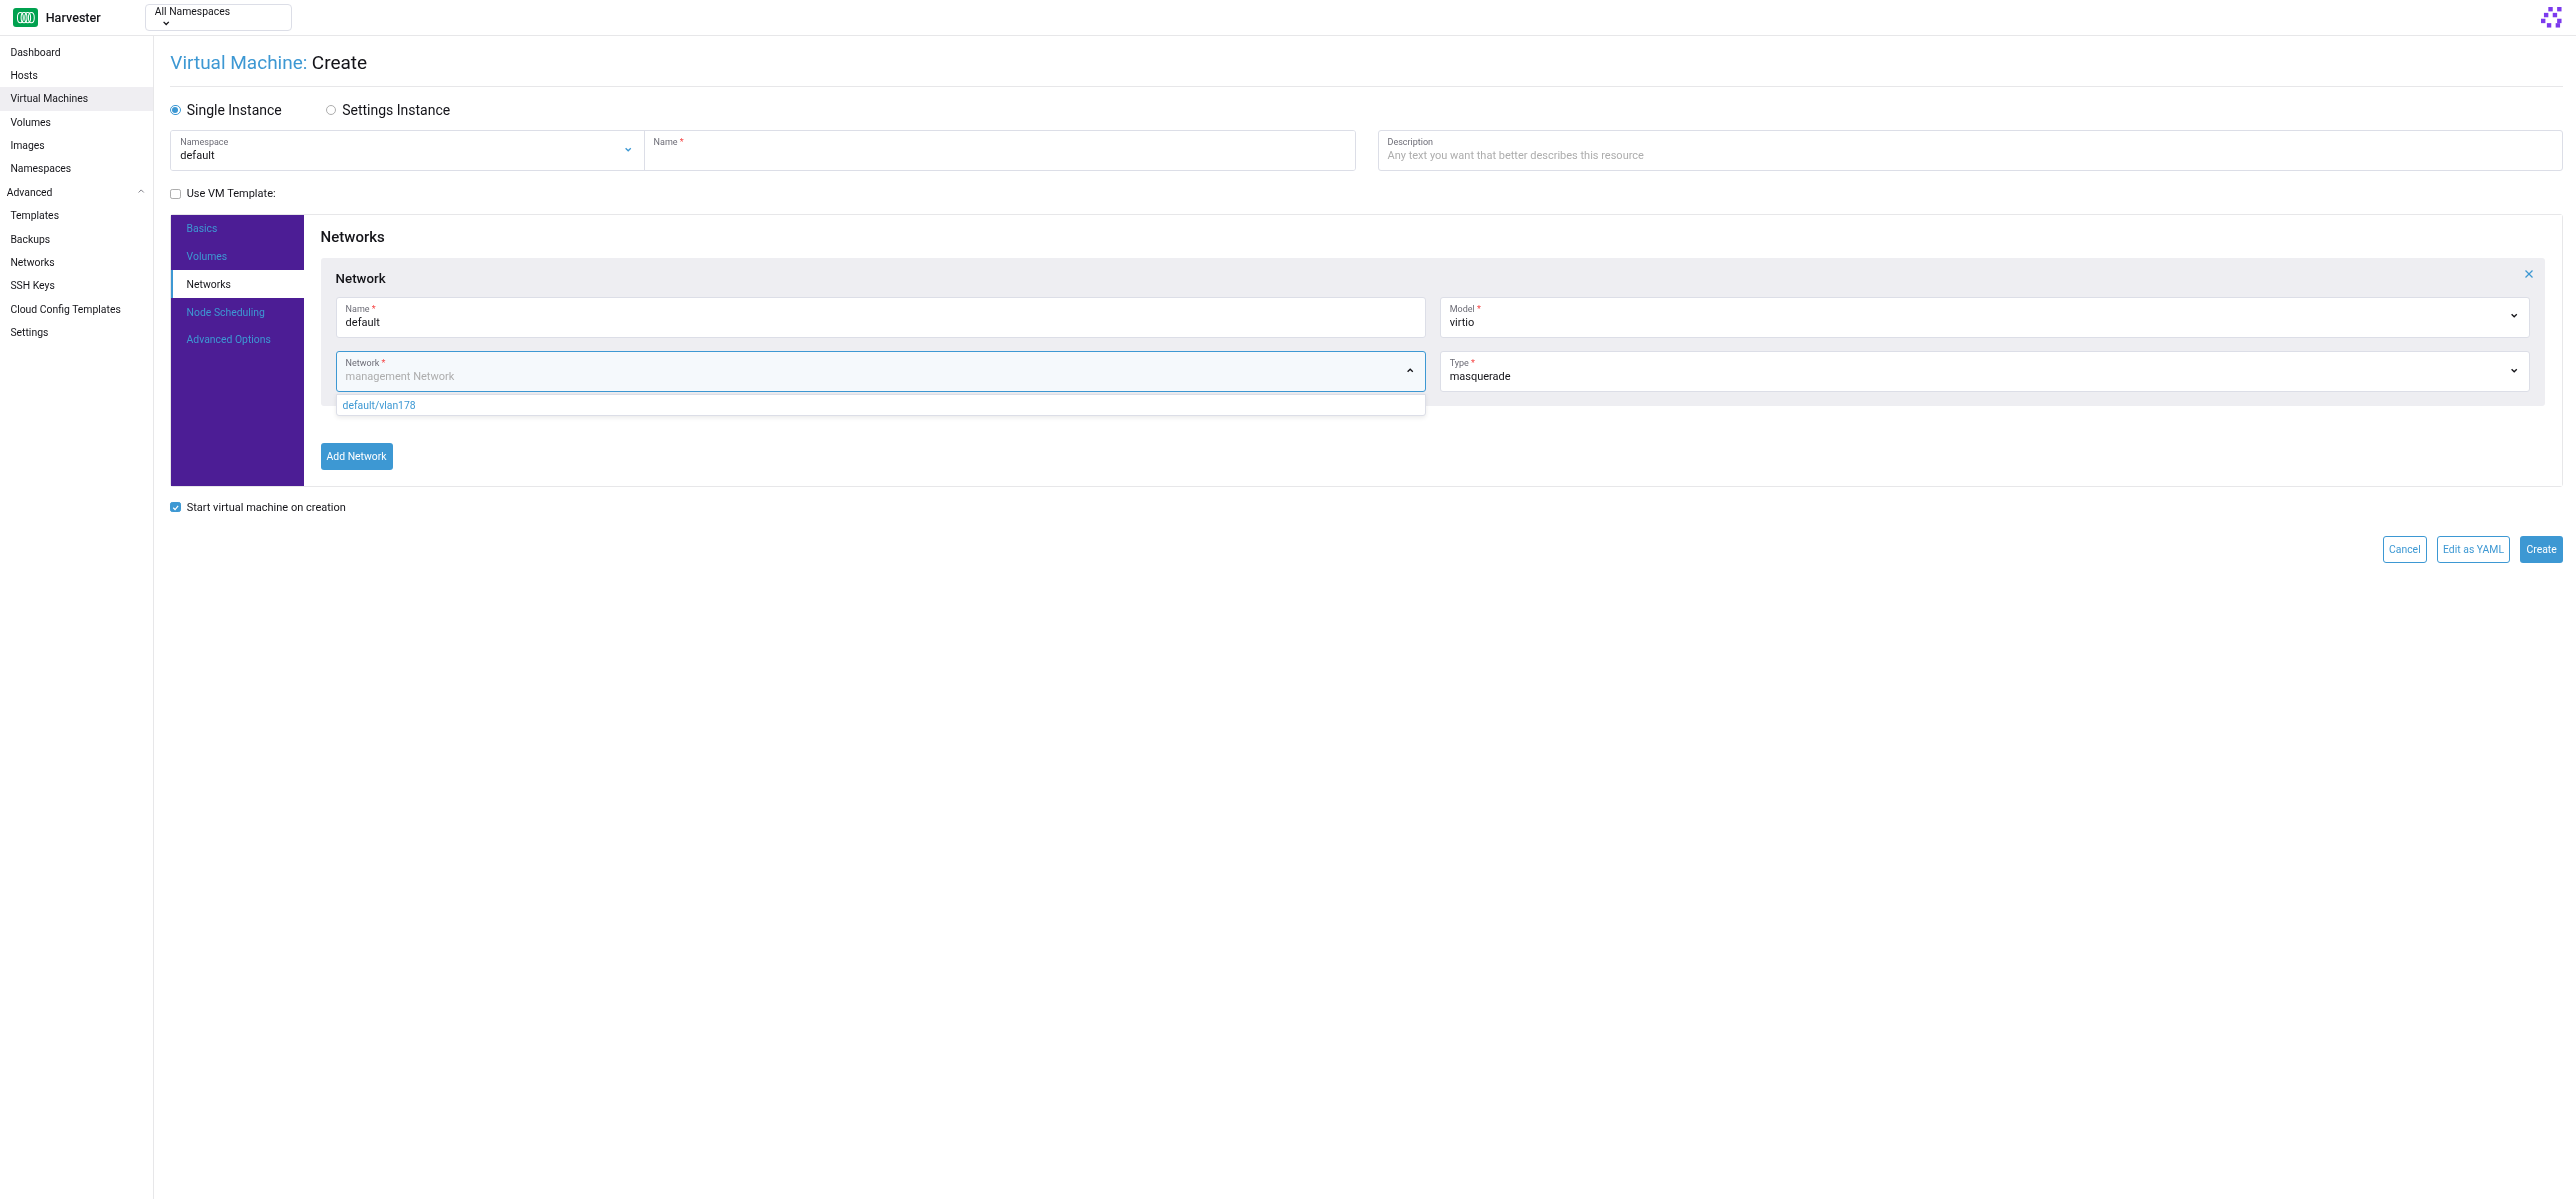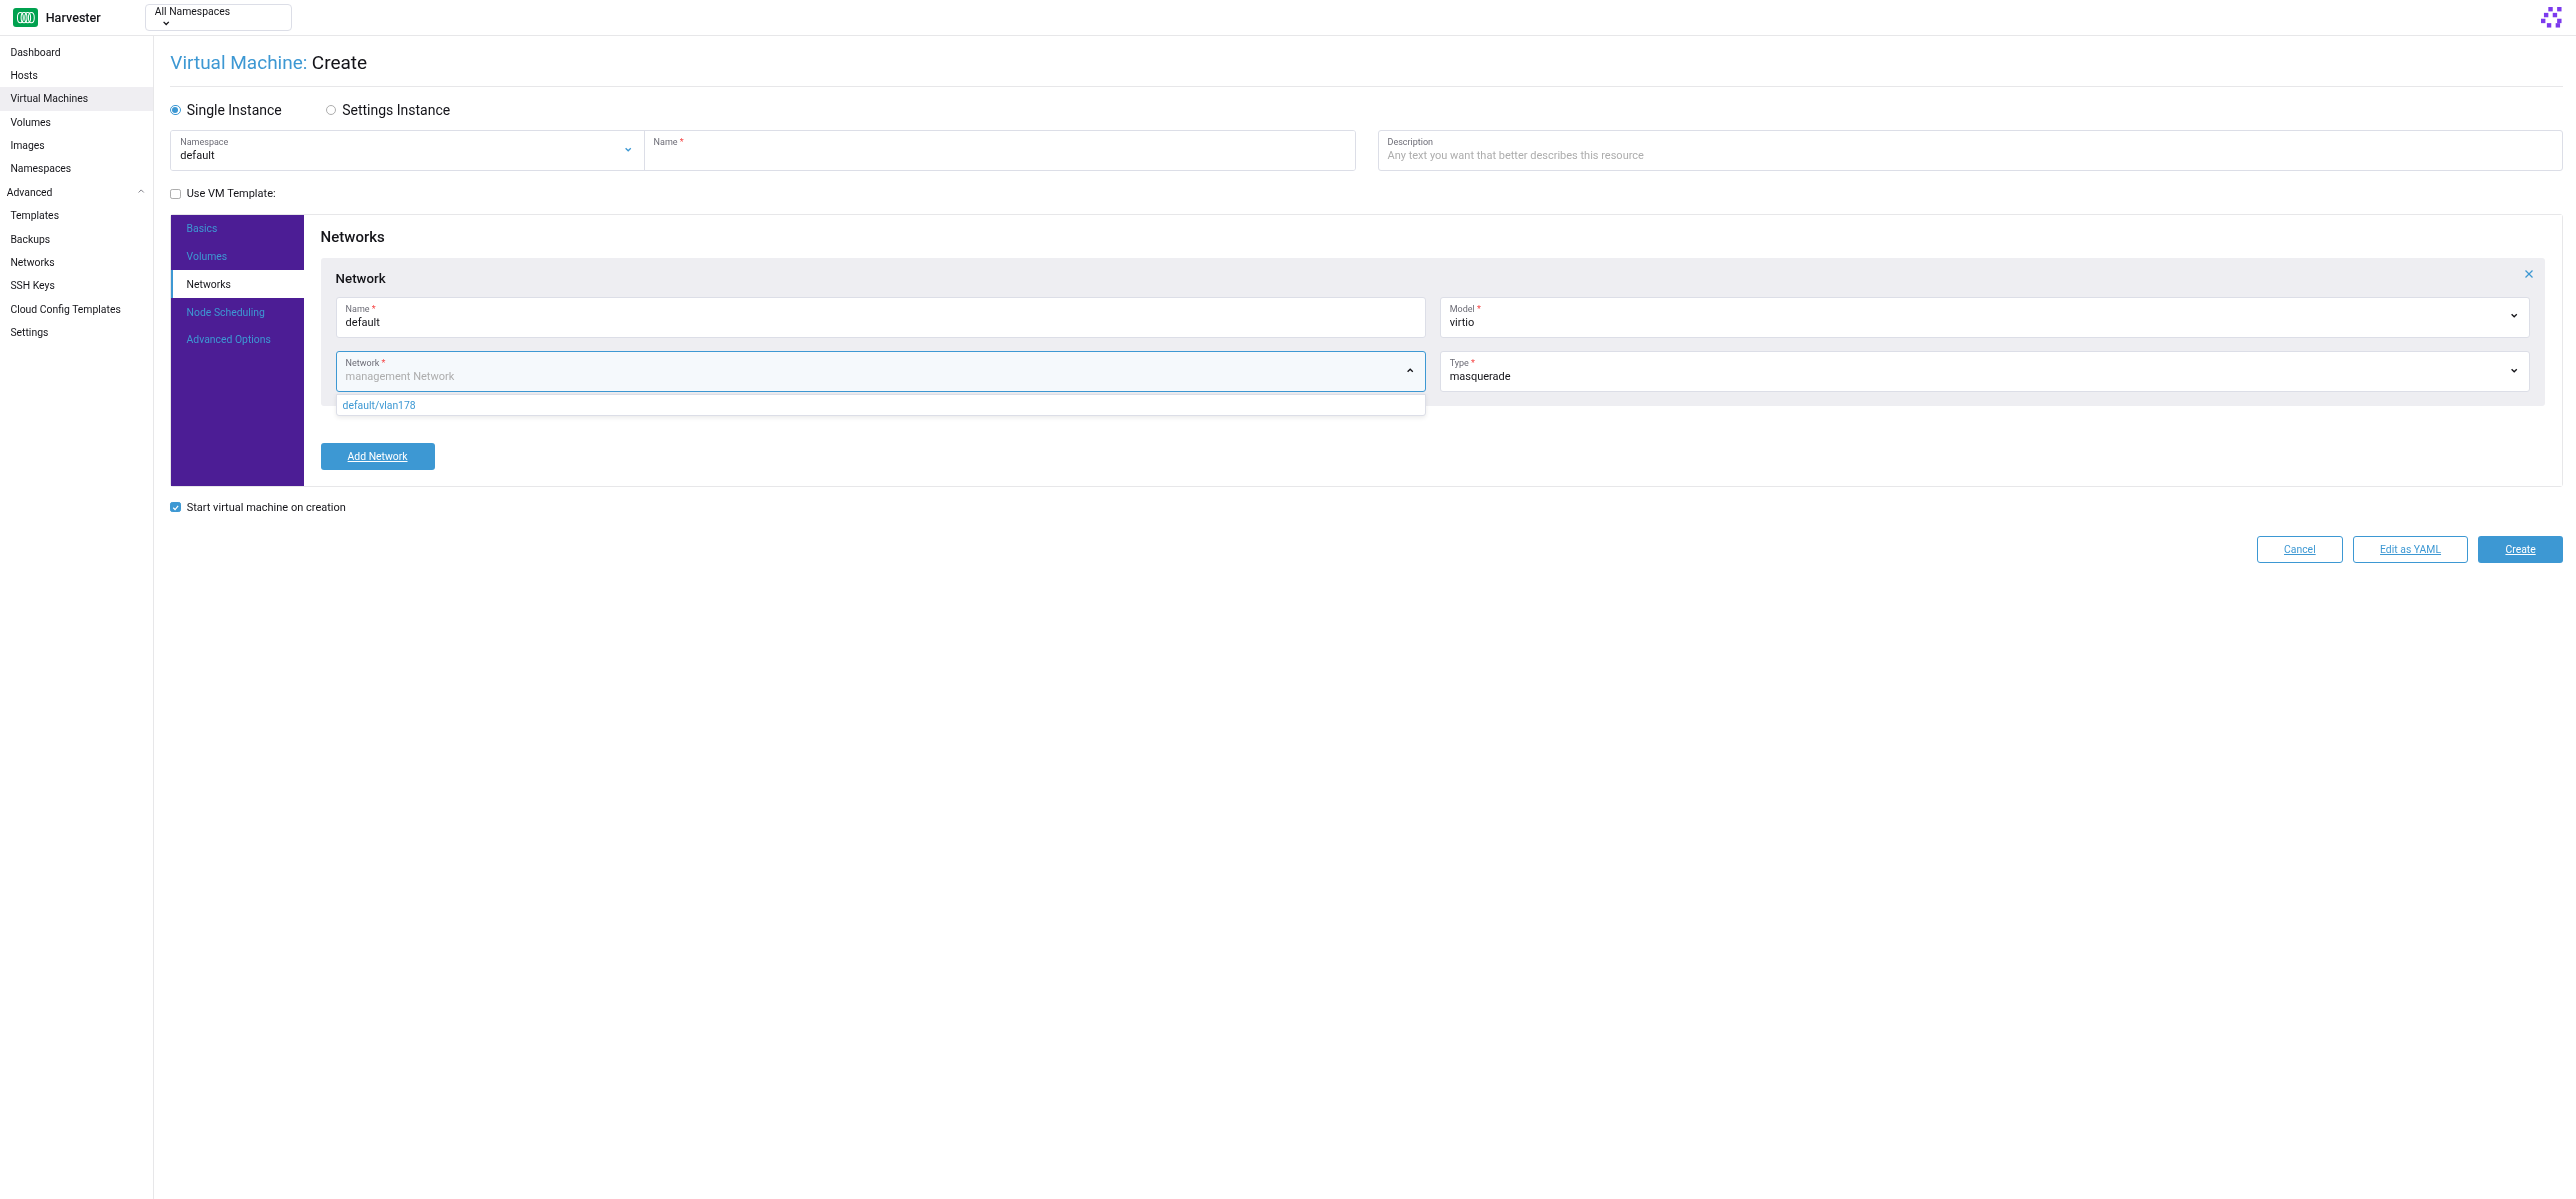--- a/index.html
+++ b/index.html
@@ -60,21 +60,21 @@
   .network-card .close-x { position:absolute; right:10.4px; top:10.4px; color:#3d98d3; cursor:pointer; font-size: 13.3px;}
   .card-title { font-size:13.3px; font-weight:500; margin-bottom: 10.4px;}
   .net-grid { display:grid; grid-template-columns: 1fr 1fr; gap: 13.3px 13.3px; }
   .net-grid .labeled-box { background:#fff; }
   .labeled-box.open { border-color:#3d98d3; background:#f5f9fc; }
   .dropdown-wrap { position:relative; }
   .dropdown-menu { position:absolute; top:100%; left:0; right:0; background:#fff; border:0.7px solid #dcdee7; border-radius: 0 0 3px 3px; z-index:10; margin-top:1.5px; overflow:hidden; box-shadow: 0 1.5px 4.4px rgba(0,0,0,0.08);}
   .dropdown-menu .opt { padding:3.7px 6px; font-size:10.4px; cursor:pointer;}
   .dropdown-menu .opt.hl { background:#3d98d3; color:#fff; }
   .dropdown-menu .opt.link { color:#3d98d3; }
-  .btn { display:inline-flex; align-items:center; justify-content:flex-start; border-radius:3px; padding: 6px 26px; font-size:10.4px; cursor:pointer; border:0.7px solid transparent;text-decoration:underline;}
+  .btn { display:inline-flex; align-items:center; justify-content:flex-start; border-radius:3px; padding: 6px 5px; font-size:10.4px; cursor:pointer; border:0.7px solid transparent;}
   .btn-primary { background:#3d98d3; color:#fff; }
   .btn-outline { background:#fff; border-color:#3d98d3; color:#3d98d3; }
   .add-net-btn { margin-top: 3px; }
   .footer-actions { display:flex; justify-content:flex-end; gap: 10.4px; margin-top: 22px;}
   .chev-icon { width:10.4px; height:10.4px; }
 </style>
 </head>
 <body>
 
 <div class="app">

